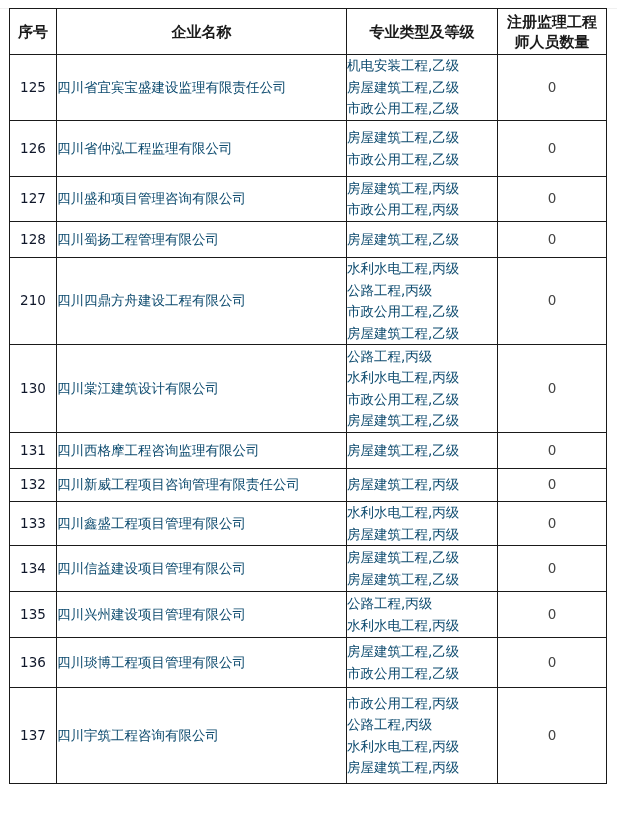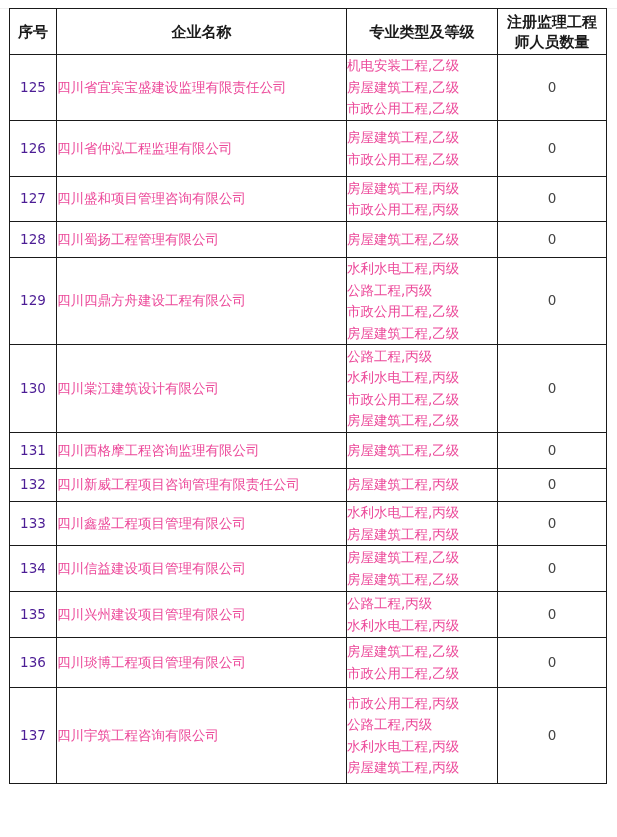--- a/index.html
+++ b/index.html
@@ -36,24 +36,24 @@
     }
     th {
       font-weight: bold;
       font-size: 15px;
       color: #1a1a1a;
       text-align: center;
       line-height: 20px;
     }
     td {
       font-size: 13.5px;
-      color: #ec4899;
+      color: #0c4a6e;
       line-height: 21.5px;
     }
-    td.seq { text-align: center; color: #4c1d95; }
+    td.seq { text-align: center; color: #0f172a; }
     td.name { text-align: left; padding-left: 2px; white-space: nowrap; overflow: hidden; }
     td.types { text-align: left; padding-left: 1px; white-space: nowrap; }
     td.count { text-align: center; color: #444; }
     .type-line { display: block; }
   </style>
 </head>
 <body>
 
 <div class="page-edge"></div>
 
@@ -106,21 +106,21 @@
       </tr>
       <tr style="height: 36px;">
         <td class="seq">128</td>
         <td class="name">四川蜀扬工程管理有限公司</td>
         <td class="types">
           <span class="type-line">房屋建筑工程,乙级</span>
         </td>
         <td class="count">0</td>
       </tr>
       <tr style="height: 87px;">
-        <td class="seq">129</td>
+        <td class="seq">210</td>
         <td class="name">四川四鼎方舟建设工程有限公司</td>
         <td class="types">
           <span class="type-line">水利水电工程,丙级</span>
           <span class="type-line">公路工程,丙级</span>
           <span class="type-line">市政公用工程,乙级</span>
           <span class="type-line">房屋建筑工程,乙级</span>
         </td>
         <td class="count">0</td>
       </tr>
       <tr style="height: 88px;">

